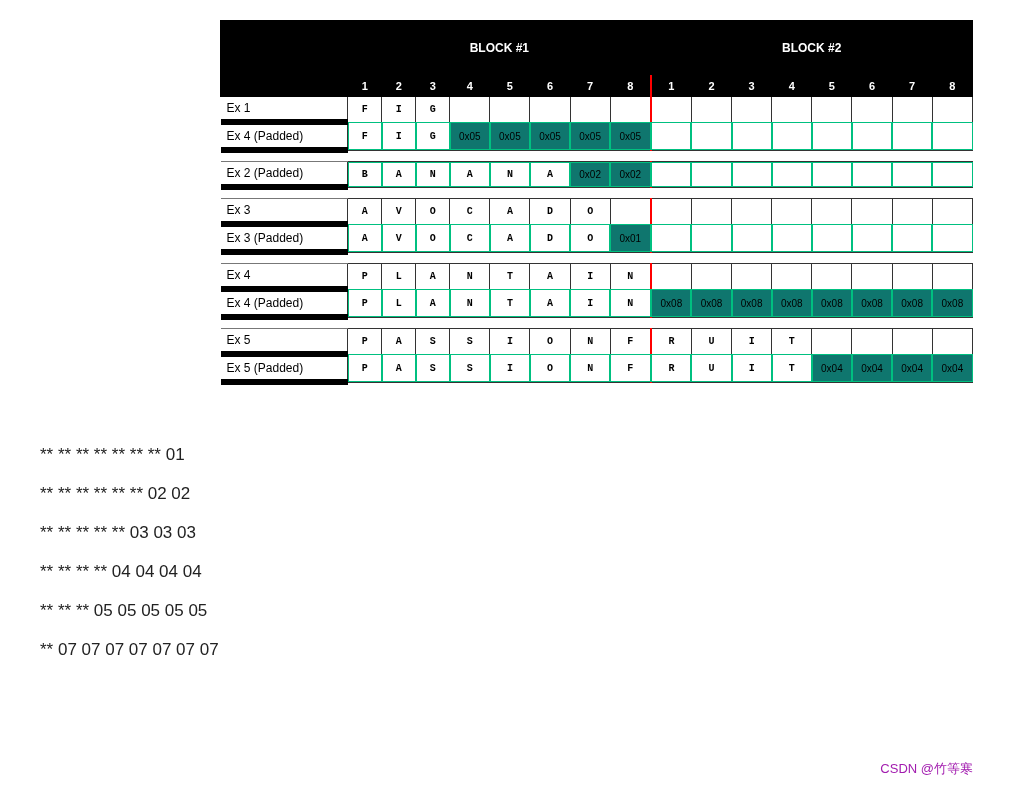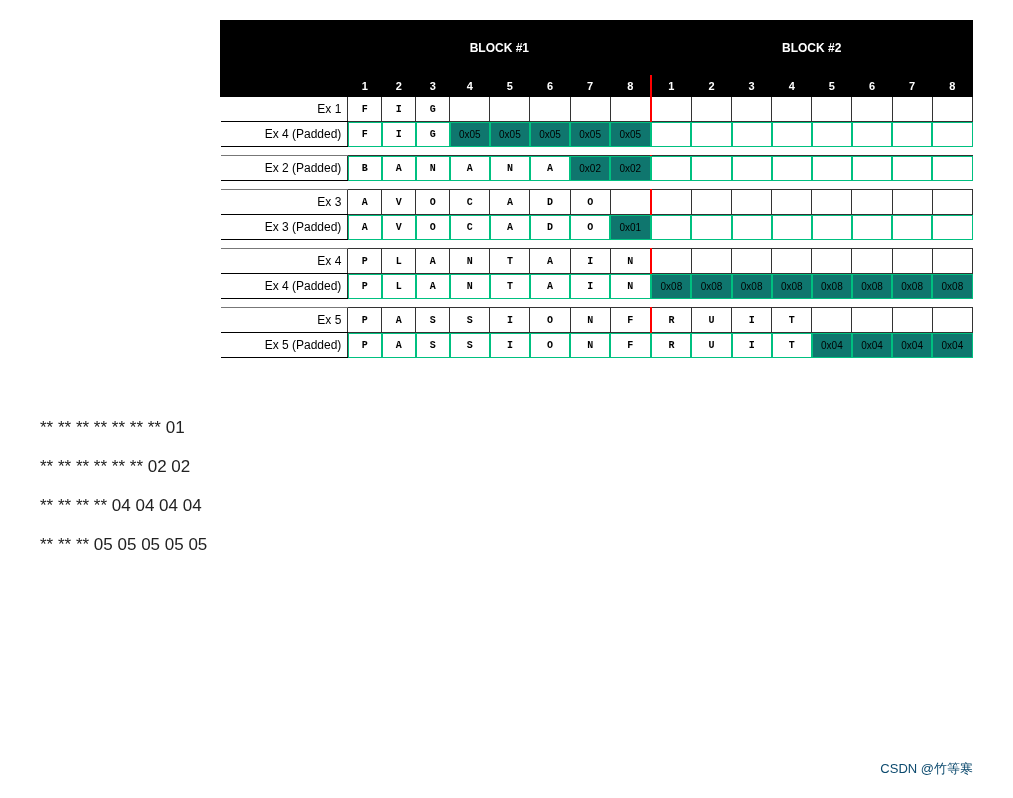--- a/index.html
+++ b/index.html
@@ -36,25 +36,25 @@
     border: 1px solid #000;
     font-size: 11px;
     width: 44px;
   }
   th.labelhdr {
     background: #000;
     width: 140px;
     border: 1px solid #000;
   }
   td.label {
-    text-align: right;
+    text-align: left;
     font-size: 12px;
     padding: 4px 6px;
     border-top: 1px solid #777;
-    border-bottom: 1px solid #000000;
+    border-bottom: 6px solid #000000;
     width: 140px;
     white-space: nowrap;
   }
   td.cell {
     border: 1px solid #333;
     text-align: center;
     padding: 4px 2px;
     font-family: "Courier New", monospace;
     font-weight: bold;
     font-size: 10px;
@@ -83,21 +83,21 @@
     margin-top: 20px;
     font-size: 17px;
     color: #222;
     line-height: 2.3;
   }
   .watermark {
     position: fixed;
     right: 40px;
     bottom: 20px;
     font-size: 13px;
-    color: #0c4a6e;
+    color: #a21caf;
     font-family: Arial, sans-serif;
   }
 </style>
 </head>
 <body>
 
 <div class="table-wrap">
   <table id="tbl">
       <tbody>
         <tr>
@@ -307,17 +307,19 @@
           <td class="cell pad">0x04</td>
           <td class="cell pad">0x04</td>
         </tr>
       </tbody>
     </table>
 </div>
 
 <div class="patterns" id="patterns">
     <div>** ** ** ** ** ** ** 01</div>
     <div>** ** ** ** ** ** 02 02</div>
+    <div>** ** ** ** ** 03 03 03</div>
     <div>** ** ** ** 04 04 04 04</div>
     <div>** ** ** 05 05 05 05 05</div>
+    <div>** 07 07 07 07 07 07 07</div>
   </div>
 
 <div class="watermark">CSDN @竹等寒</div>
 
 </body></html>

